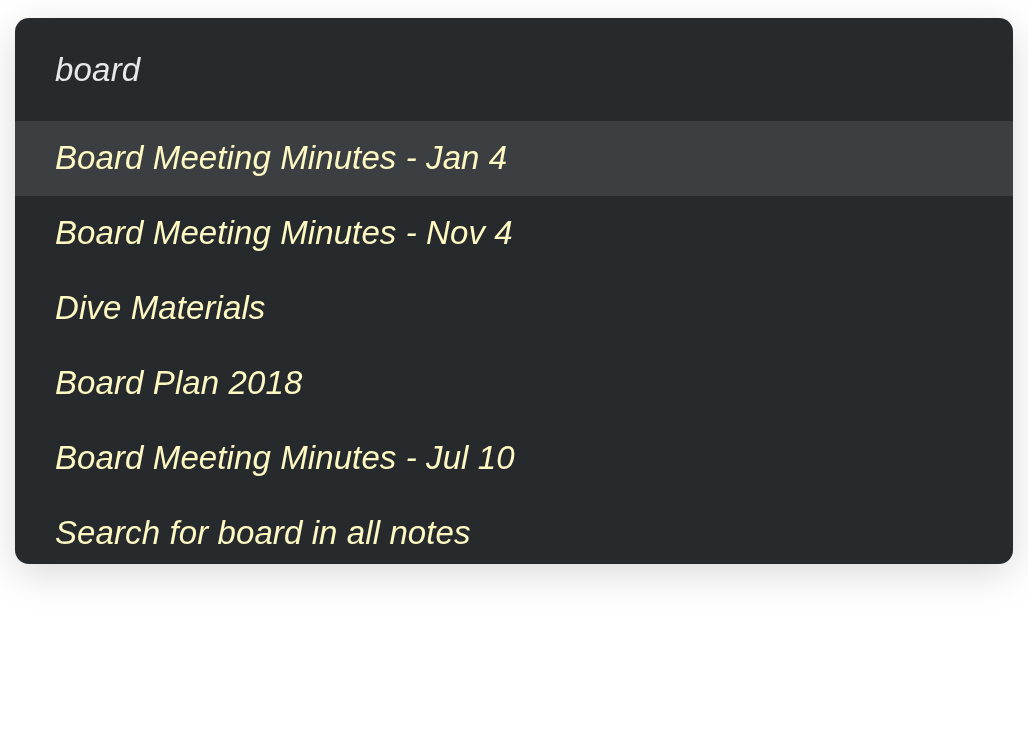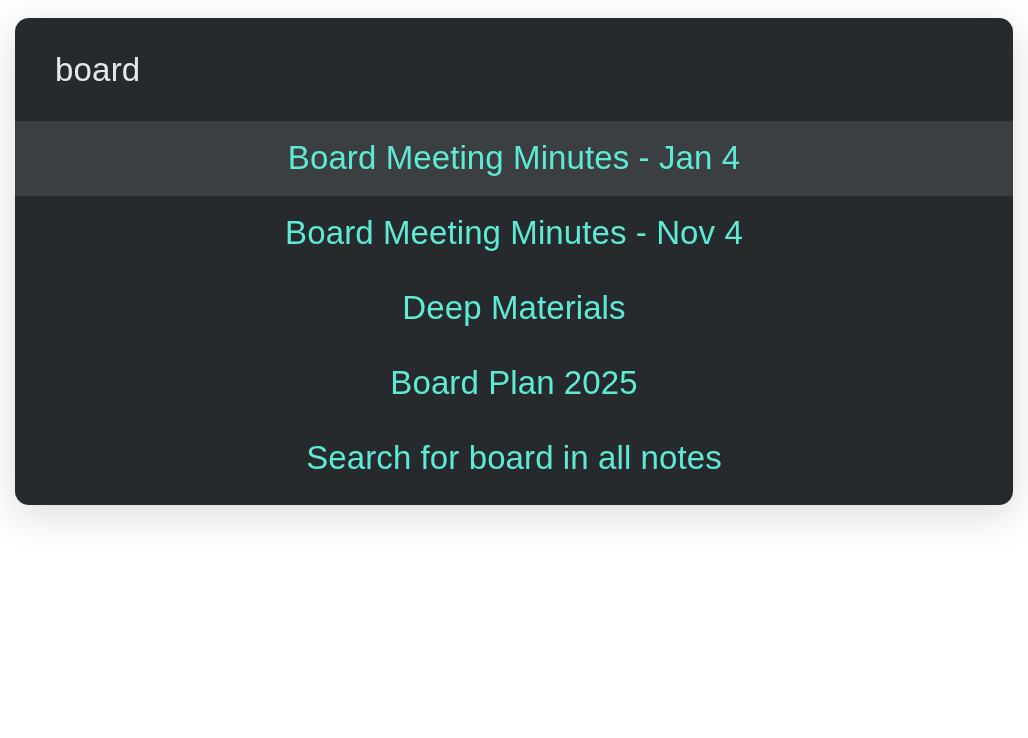--- a/index.html
+++ b/index.html
@@ -1,18 +1,19 @@
 <!DOCTYPE html>
 <html><head>
   <meta charset="utf-8">
   <style>
     * {
       margin: 0;
       padding: 0;
       box-sizing: border-box;
+      font-style: italic;
     }
     body {
       background: #ffffff;
       font-family: -apple-system, BlinkMacSystemFont, "Segoe UI", Helvetica, Arial, sans-serif;
       width: 1028px;
       height: 738px;
       position: relative;
     }
     .palette {
       position: absolute;
@@ -41,49 +42,51 @@
     .search-input::placeholder {
       color: #9aa0a4;
     }
     .results {
       list-style: none;
     }
     .result-item {
       padding: 18px 40px 19px 40px;
       font-size: 33px;
       font-weight: 400;
-      color: #5eead4;
+      color: #fef9c3;
       letter-spacing: 0.1px;
       cursor: pointer;
-      text-align: center;
     }
     .result-item.highlighted {
       background: #3b3f42;
     }
     .result-item:last-child {
-      padding-bottom: 28px;
+      padding-bottom: 12px;
     }
   </style>
 </head>
 <body>
 
 <div class="palette">
   <div class="search-row">
     <input type="text" class="search-input" value="board" style="">
   </div>
   <ul class="results">
     <li class="result-item highlighted">
       <span>Board Meeting Minutes - Jan 4</span>
     </li>
     <li class="result-item">
       <span>Board Meeting Minutes - Nov 4</span>
     </li>
     <li class="result-item">
-      <span>Deep Materials</span>
+      <span>Dive Materials</span>
     </li>
     <li class="result-item">
-      <span>Board Plan 2025</span>
+      <span>Board Plan 2018</span>
+    </li>
+    <li class="result-item">
+      <span>Board Meeting Minutes - Jul 10</span>
     </li>
     <li class="result-item">
       <span>Search for board in all notes</span>
     </li>
   </ul>
 </div>
 
 </body></html>

